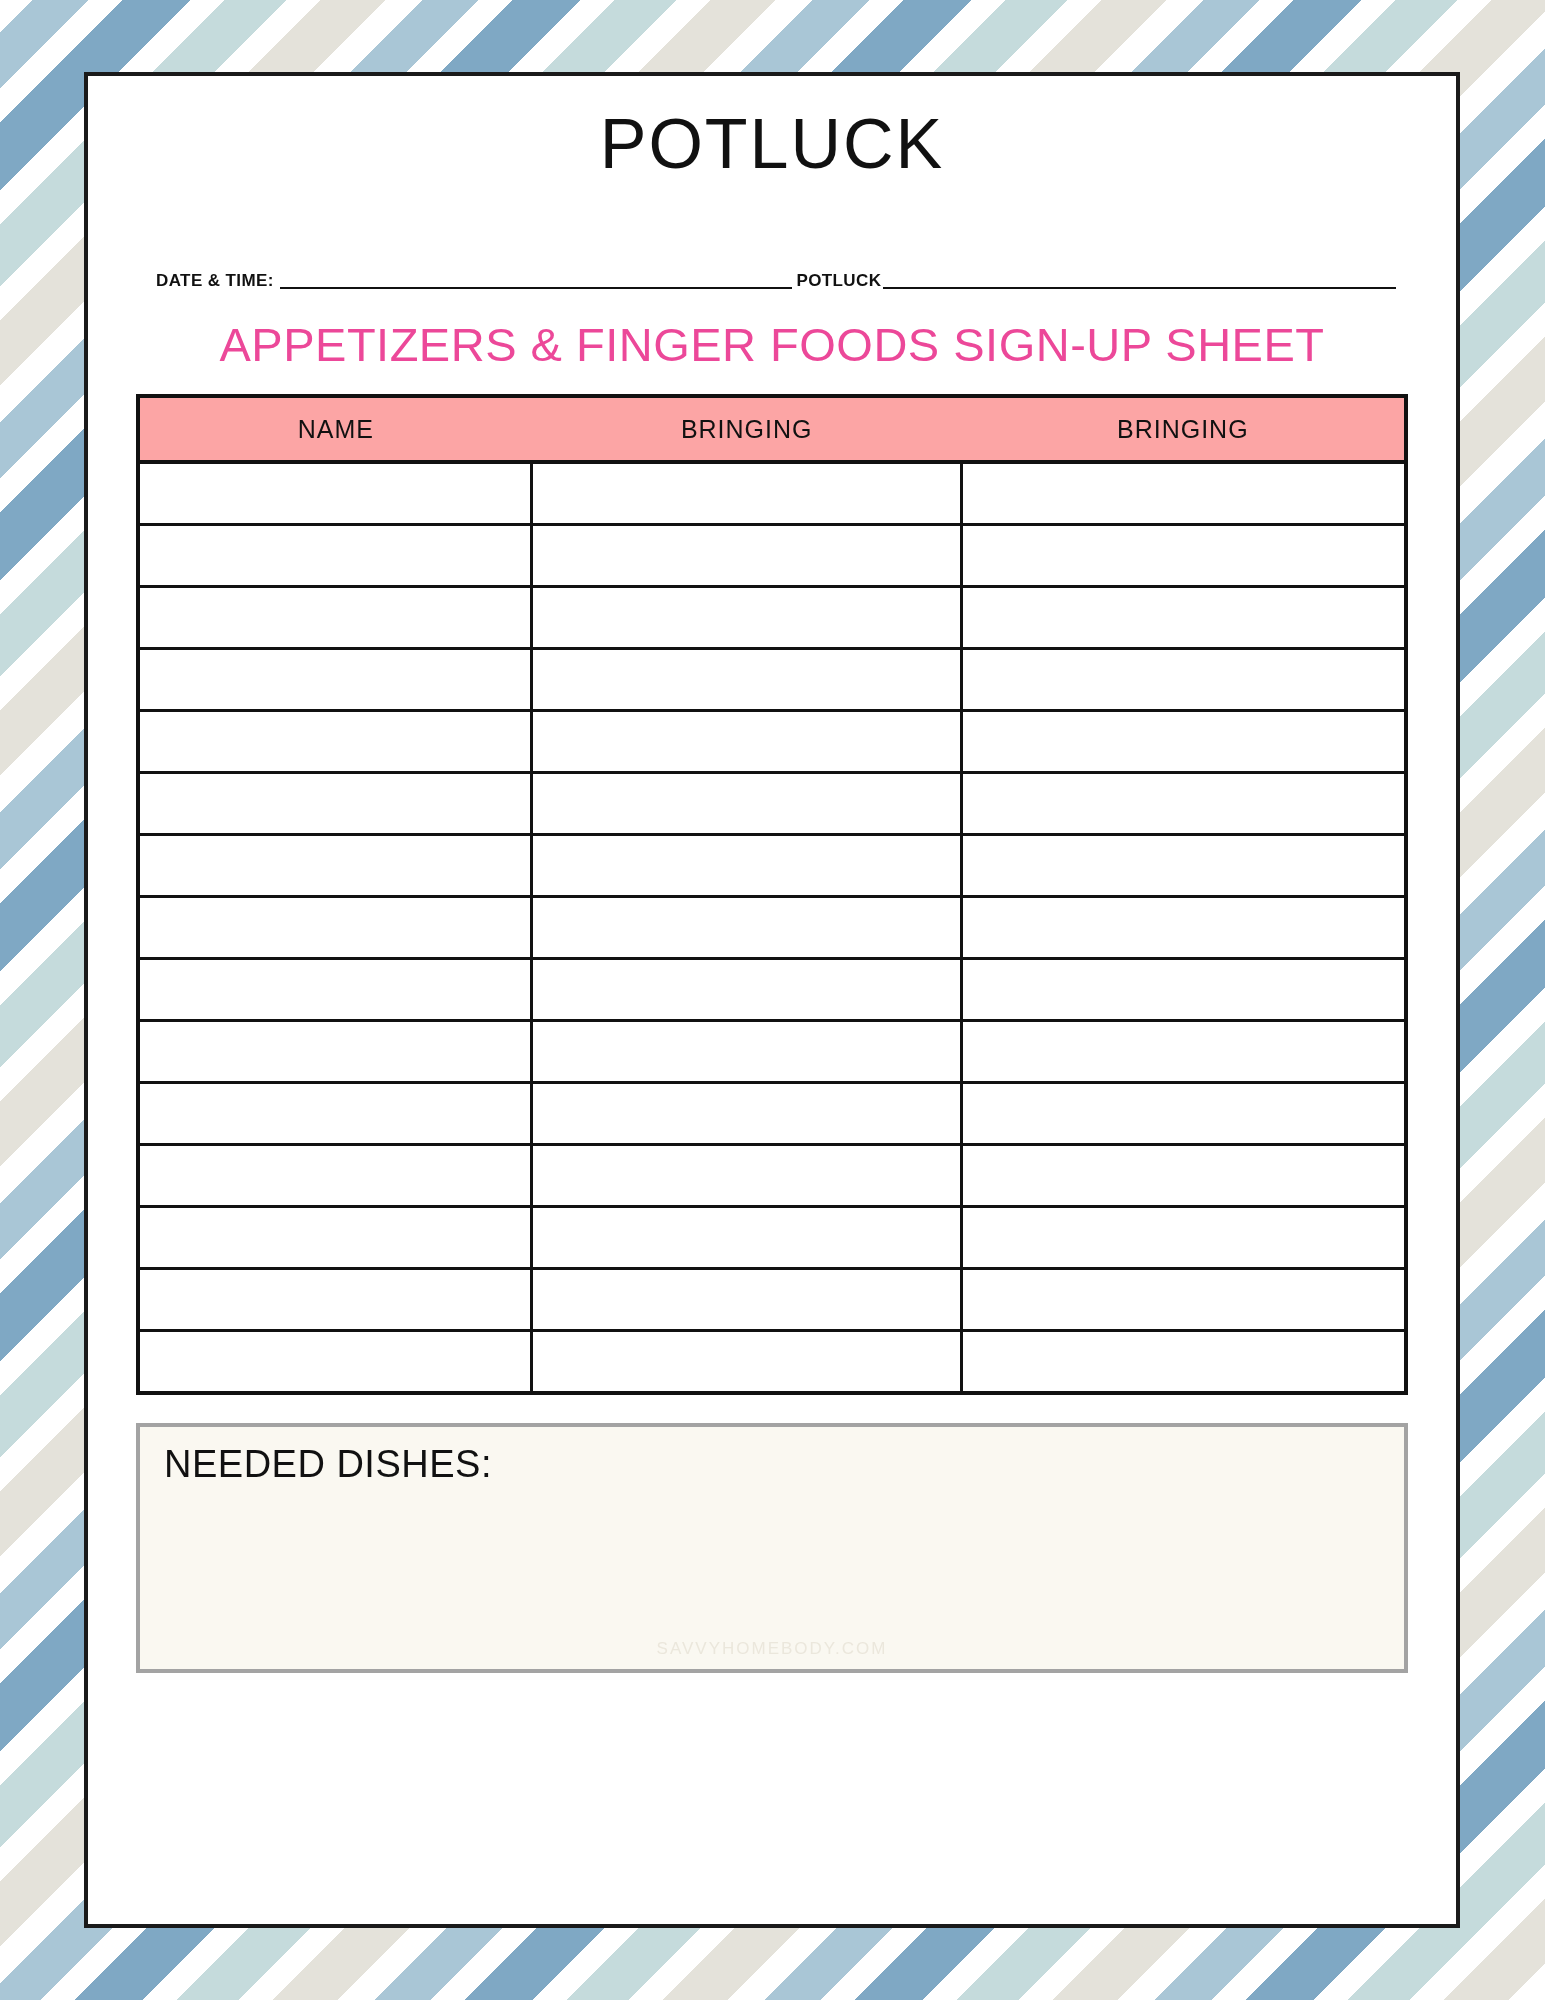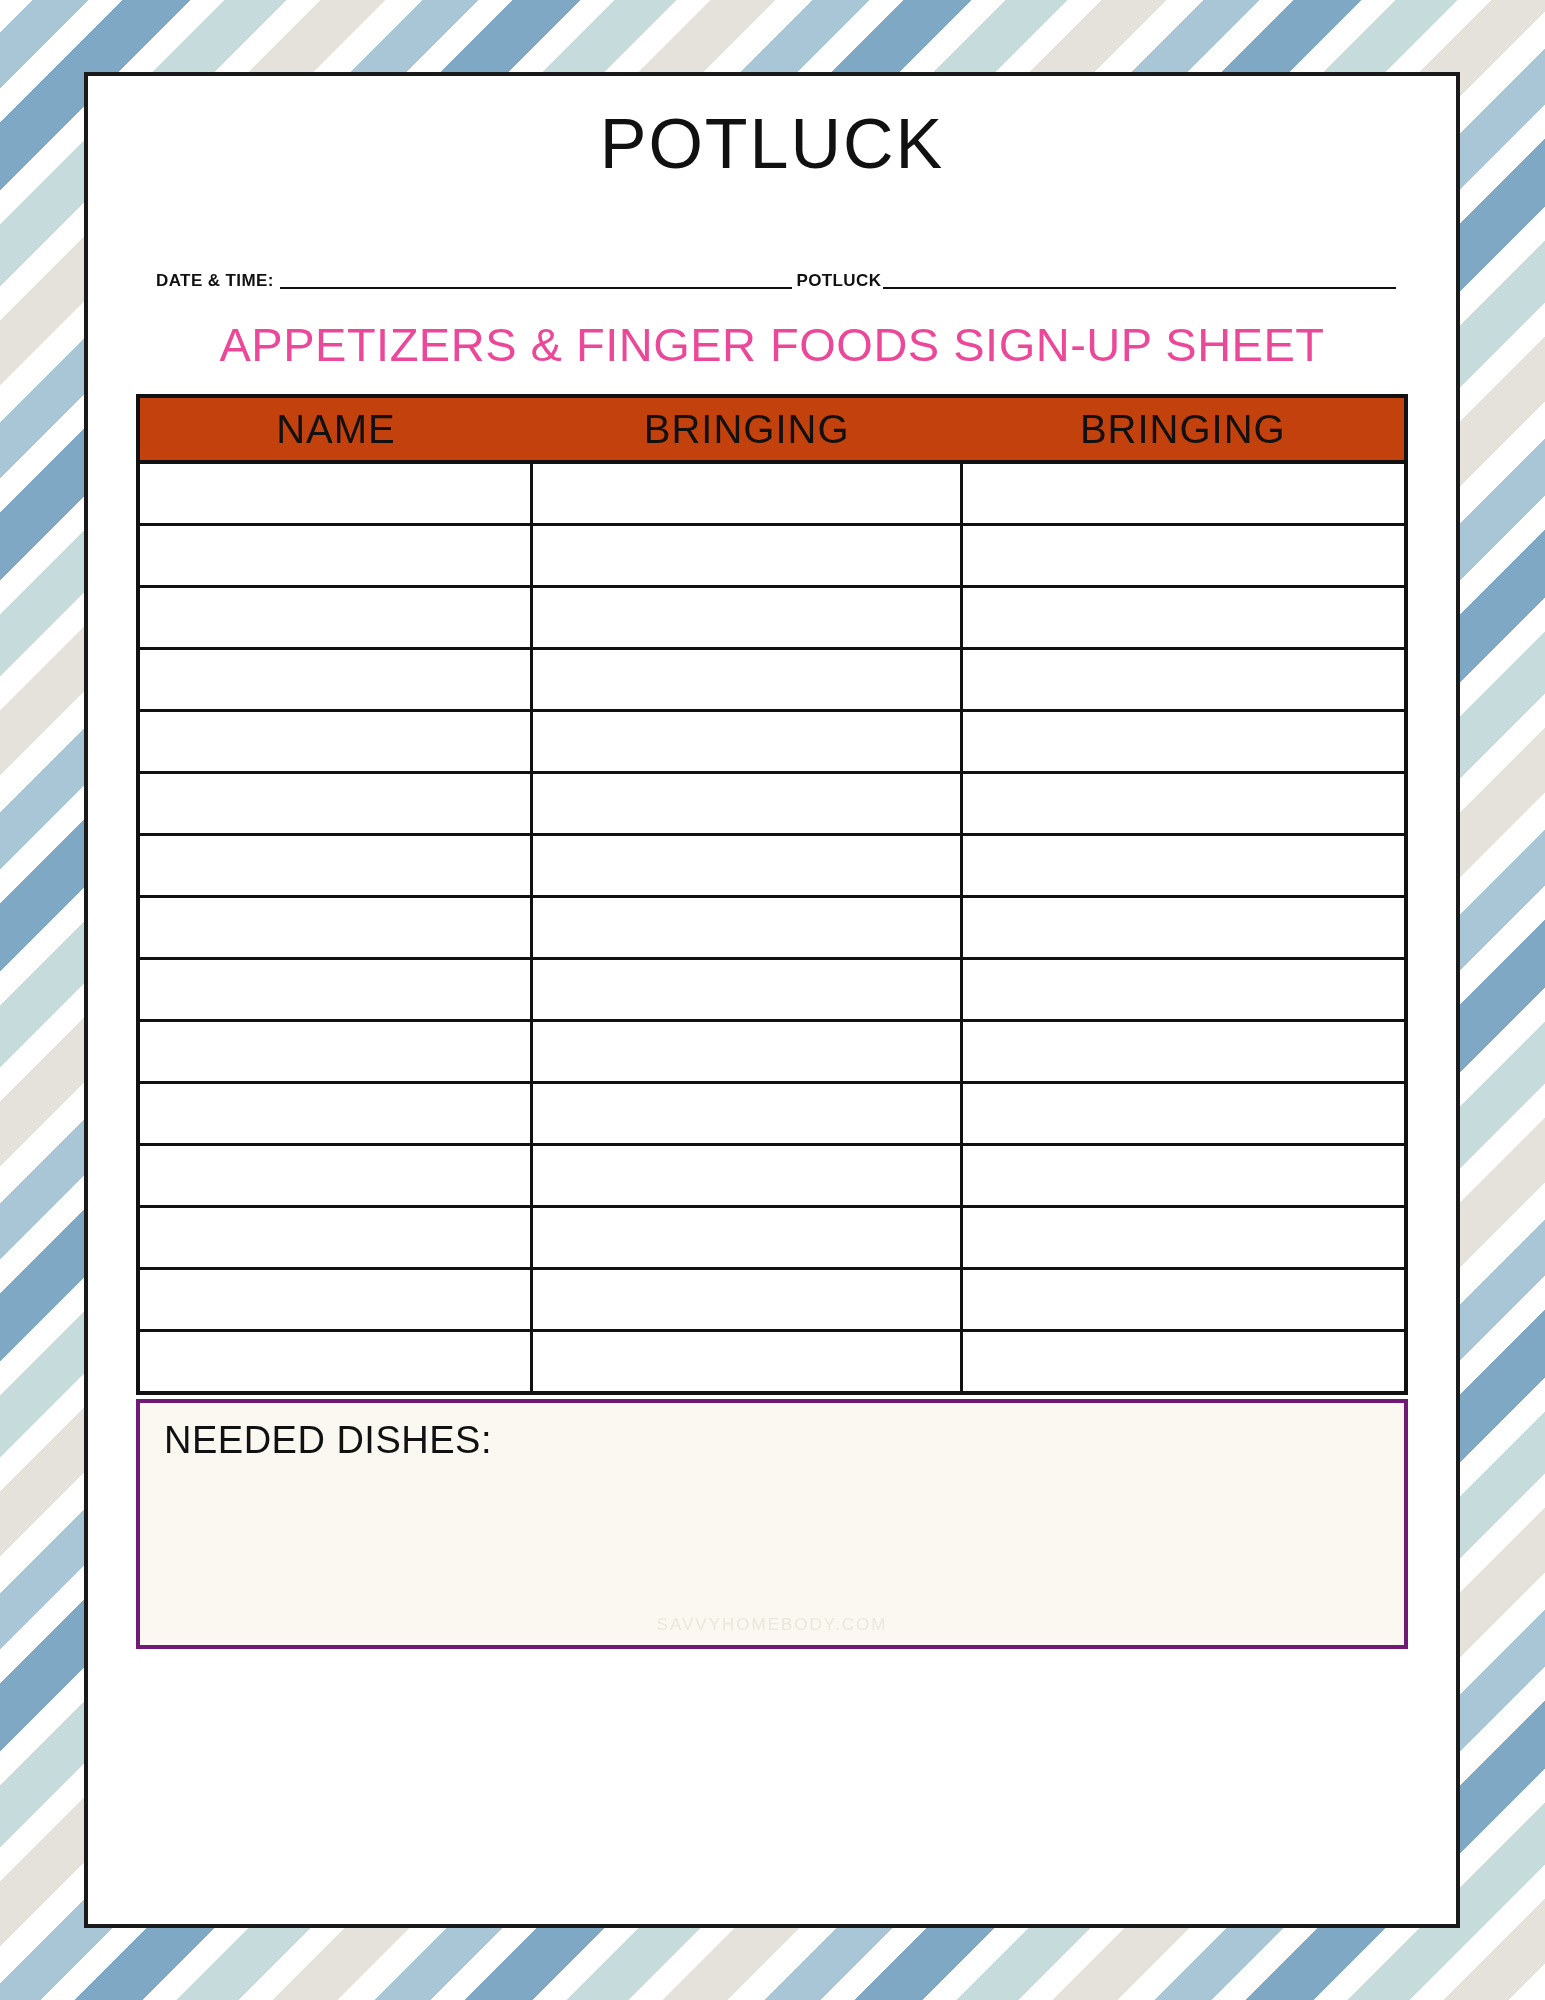--- a/index.html
+++ b/index.html
@@ -98,23 +98,23 @@
     margin-top: 22px;
     border: 4px solid #111;
     box-sizing: border-box;
   }
   table.signup {
     width: 100%;
     border-collapse: collapse;
     table-layout: fixed;
   }
   table.signup th {
-    background: #c2410c;
+    background: #fca5a5;
     border-bottom: 4px solid #111;
-    font-size: 40px;
+    font-size: 25px;
     font-weight: 400;
     letter-spacing: 1px;
     color: #111;
     height: 62px;
     padding: 0;
   }
   table.signup th.c1 { width: 31%; border-right: 0; }
   table.signup th.c2 { width: 34%; }
   table.signup th.c3 { width: 35%; }
 
@@ -122,22 +122,22 @@
     height: 59px;
     border-top: 3px solid #111;
     border-right: 3px solid #111;
     padding: 0;
   }
   table.signup td:last-child { border-right: none; }
   table.signup tbody tr:first-child td { border-top: none; }
 
   
   .needed {
-    margin-top: 4px;
-    border: 4px solid #701a75;
+    margin-top: 28px;
+    border: 4px solid #a3a3a3;
     background: #faf8f1;
     height: 250px;
     box-sizing: border-box;
     position: relative;
   }
   .needed-label {
     font-size: 38px;
     color: #111;
     letter-spacing: 0.5px;
     padding: 16px 0 0 24px;

